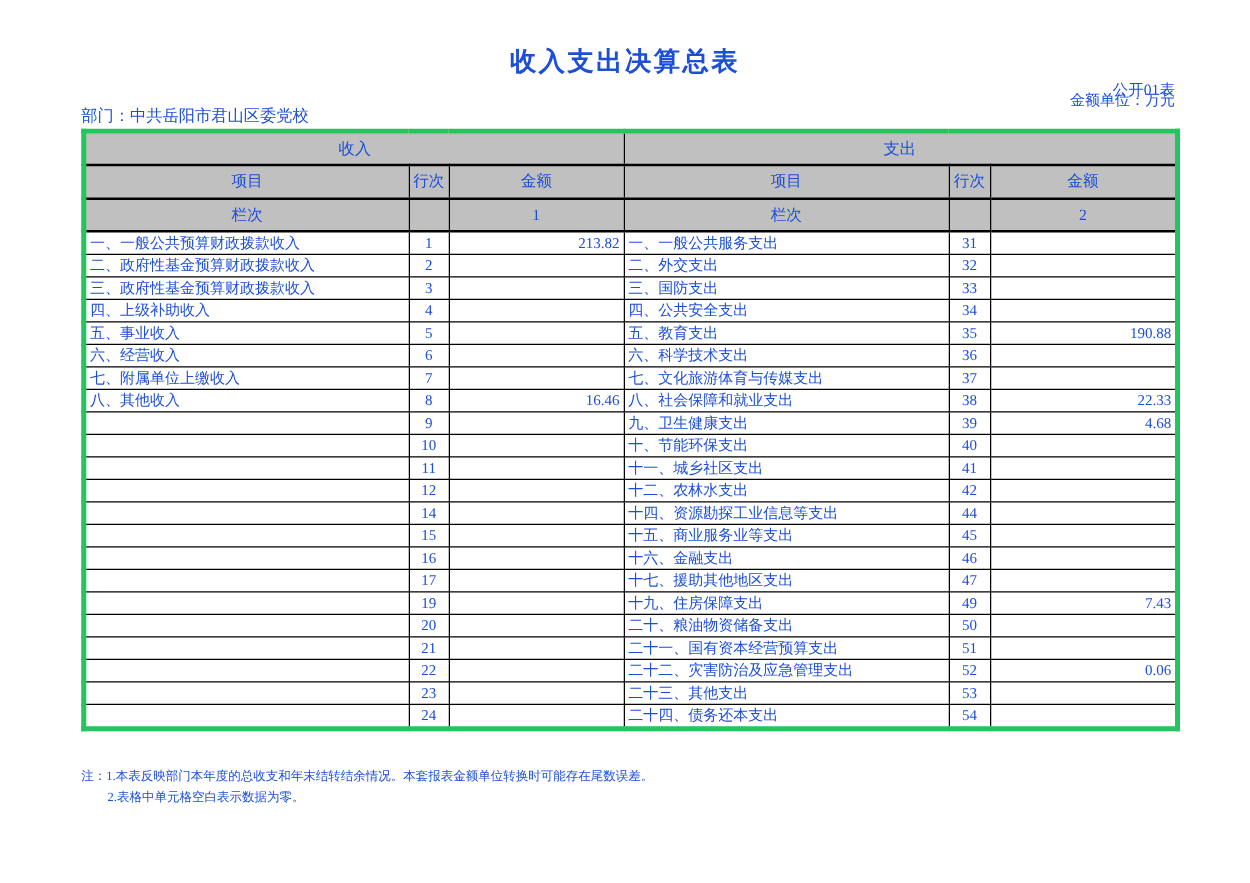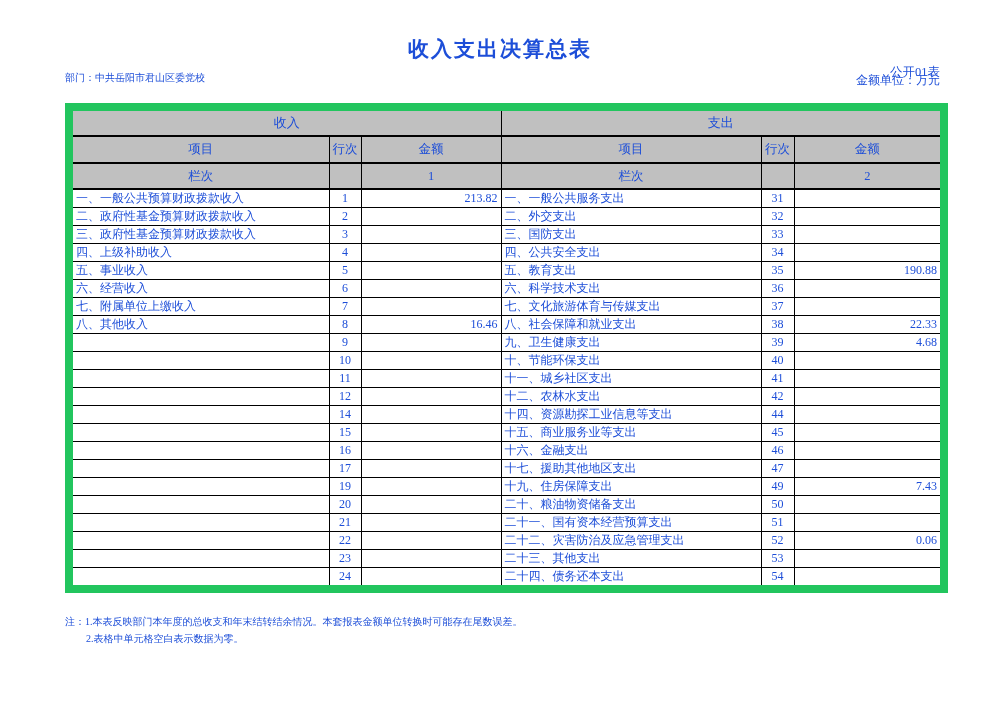--- a/index.html
+++ b/index.html
@@ -21,35 +21,35 @@
     font-weight: bold;
     letter-spacing: 2px;
   }
   .table-code {
     position: absolute;
     top: 64px; right: 60px;
     font-size: 12.5px;
   }
   .dept {
     position: absolute;
-    top: 71px; left: 65px;
-    font-size: 10px;
+    top: 84px; left: 65px;
+    font-size: 13px;
   }
   .unit {
     position: absolute;
     top: 72px; right: 60px;
     font-size: 12px;
   }
   table.budget {
     position: absolute;
     top: 103px; left: 65px;
     width: 875px;
     border-collapse: collapse;
     table-layout: fixed;
-    border: 8px solid #22c55e;
+    border: 4px solid #22c55e;
     font-size: 12px;
   }
   table.budget th, table.budget td {
     border: 1px solid #000000;
     padding: 0 3px;
     overflow: hidden;
     white-space: nowrap;
     font-weight: normal;
   }
   table.budget thead th {

